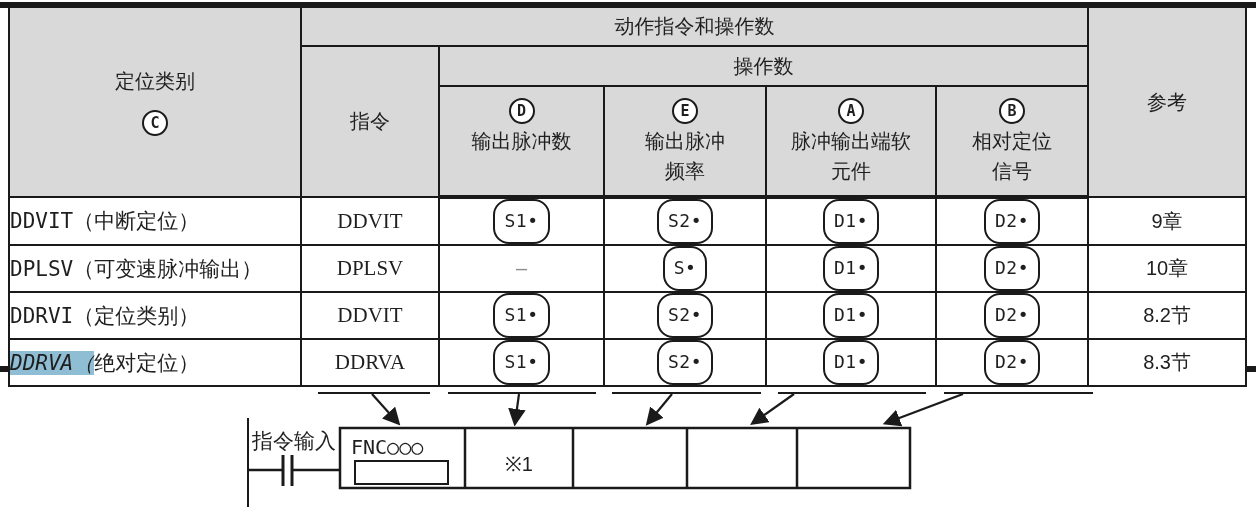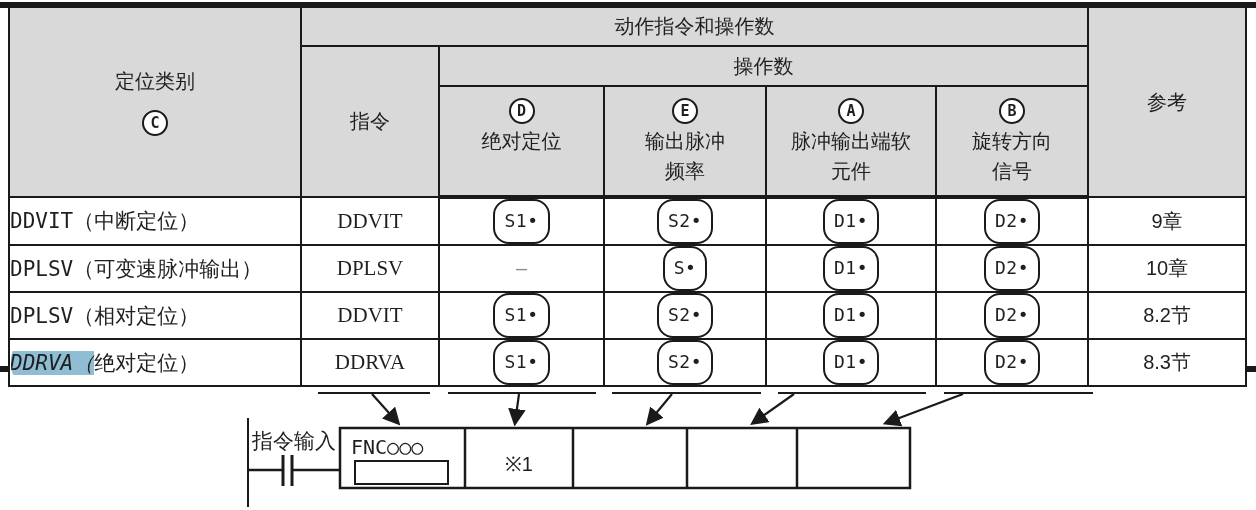--- a/index.html
+++ b/index.html
@@ -23,21 +23,21 @@
     background:var(--hdrbg); font-weight:normal; font-size:20px;
     text-align:center; vertical-align:middle;
   }
   tr.row-a th { height:37px; border-top:none;margin-top:45px; }
   tr.row-b th { height:38px; }
   tr.row-c th { height:108px; border-bottom:4px solid var(--border); }
   th.no-bottom { border-bottom:4px solid var(--border); }
   tbody td { background:#fff; height:38px; text-align:center; vertical-align:middle; font-size:20px; }
   td.cat {
     text-align:left; padding-left:9px;
-    font-family:"DejaVu Sans Mono","Liberation Sans",monospace; font-size:21px;border-radius:20px;
+    font-family:"DejaVu Sans Mono","Liberation Sans",monospace; font-size:21px;
   }
   td.instr { font-family:Liberation Serif, serif; font-size:21px; }
   td.ref { font-size:20px; }
   .hl { background:var(--hl);font-style:italic; }
   .pill {
     display:inline-block; border:2px solid var(--border); border-radius:16px;
     padding:8px 9px; height:25px; line-height:23px; background:#fff;
     font-family:"DejaVu Sans Mono","Liberation Sans",monospace; font-size:18px; letter-spacing:0.5px;
   }
   .dash { color:#8c8c8c; font-size:20px; }
@@ -82,42 +82,42 @@
         <th rowspan="3" class="no-bottom">参考</th>
       </tr>
       <tr class="row-b">
         <th rowspan="2" class="no-bottom">指令</th>
         <th colspan="4">操作数</th>
       </tr>
       <tr class="row-c">
         <th>
           <div class="hstack" style="gap:4px;">
             <span class="circ">D</span>
-            <span class="hline">绝对定位</span>
+            <span class="hline">输出脉冲数</span>
             <span class="hline"></span>
           </div>
         </th>
         <th>
           <div class="hstack" style="gap:4px;">
             <span class="circ">E</span>
             <span class="hline">输出脉冲</span>
             <span class="hline">频率</span>
           </div>
         </th>
         <th>
           <div class="hstack" style="gap:4px;">
             <span class="circ">A</span>
             <span class="hline">脉冲输出端软</span>
             <span class="hline">元件</span>
           </div>
         </th>
         <th>
           <div class="hstack" style="gap:4px;">
             <span class="circ">B</span>
-            <span class="hline">旋转方向</span>
+            <span class="hline">相对定位</span>
             <span class="hline">信号</span>
           </div>
         </th>
       </tr>
     </thead>
     <tbody>
         <tr>
           <td class="cat">DDVIT（中断定位）</td>
           <td class="instr">DDVIT</td>
           <td><span class="pill">S1•</span></td>
@@ -129,21 +129,21 @@
         <tr>
           <td class="cat">DPLSV（可变速脉冲输出）</td>
           <td class="instr">DPLSV</td>
           <td><span class="dash">–</span></td>
           <td><span class="pill">S•</span></td>
           <td><span class="pill">D1•</span></td>
           <td><span class="pill">D2•</span></td>
           <td class="ref">10章</td>
         </tr>
         <tr>
-          <td class="cat">DPLSV（相对定位）</td>
+          <td class="cat">DDRVI（定位类别）</td>
           <td class="instr">DDVIT</td>
           <td><span class="pill">S1•</span></td>
           <td><span class="pill">S2•</span></td>
           <td><span class="pill">D1•</span></td>
           <td><span class="pill">D2•</span></td>
           <td class="ref">8.2节</td>
         </tr>
         <tr>
           <td class="cat"><span class="hl">DDRVA（</span>绝对定位）</td>
           <td class="instr">DDRVA</td>

